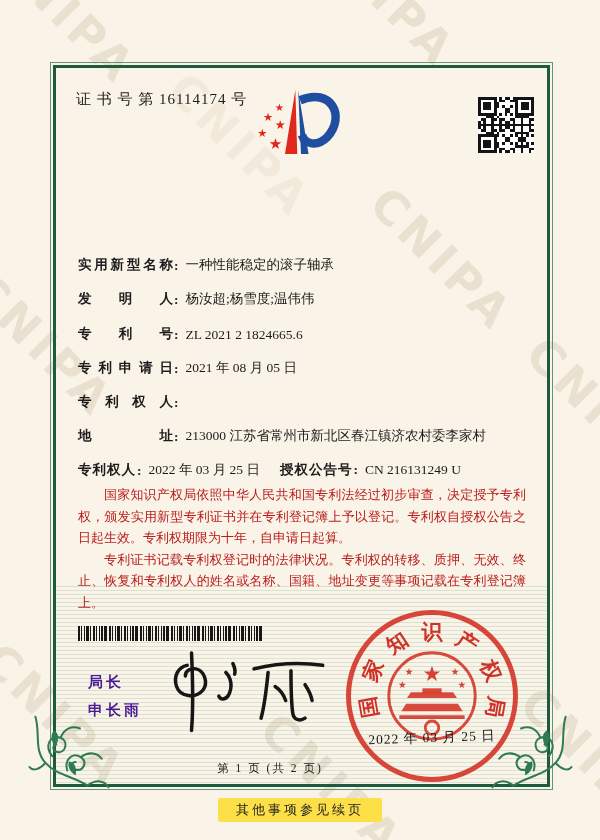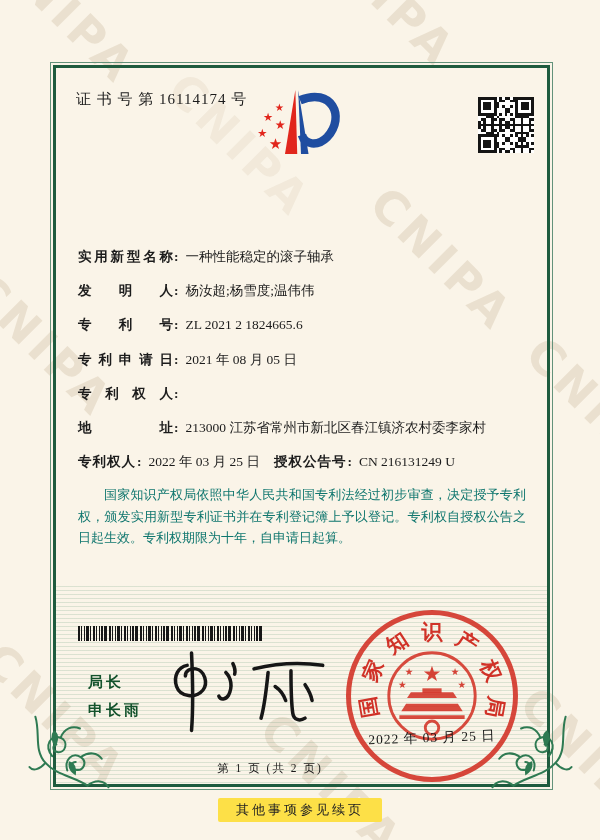--- a/index.html
+++ b/index.html
@@ -29,39 +29,39 @@
   .frame-inner{position:absolute;inset:2px;border:3px solid #1e5b3e;}
   .content{position:absolute;z-index:3;inset:0;}
   .cert-no{position:absolute;left:76px;top:90px;font-size:15px;letter-spacing:1px;}
   .logo{position:absolute;left:252px;top:88px;}
   .qr{position:absolute;left:478px;top:97px;}
   .title{
     position:absolute;left:0;top:166px;width:600px;text-align:center;
     font-size:35px;font-weight:700;letter-spacing:7px;text-indent:7px;color:#141414;
   }
   .fields{position:absolute;left:78px;top:240px;width:452px;}
-  .frow{height:34.2px;display:flex;align-items:center;font-size:13.5px;}
+  .frow{height:34.2px;display:flex;align-items:flex-end;font-size:13.5px;}
   .flabel{
     display:inline-block;width:95px;flex:none;
     text-align:justify;text-align-last:justify;font-weight:600;
   }
   .colon{margin:0 7px 0 1px;font-weight:600;}
   .fvalue{white-space:nowrap;}
-  .pair2{margin-left:14px;display:flex;align-items:center;}
+  .pair2{margin-left:20px;display:flex;align-items:center;}
   .pair2 .flabel{width:auto;letter-spacing:1px;}
   .paras{
     position:absolute;left:78px;top:484px;width:448px;
-    font-size:13px;line-height:21.5px;text-align:justify;color:#0f766e;
+    font-size:13px;line-height:21.5px;text-align:justify;color:#b91c1c;
   }
   .paras p{margin:0;text-indent:2em;}
   .barcode{position:absolute;left:78px;top:626px;}
   .signer{
     position:absolute;left:88px;top:668px;z-index:4;
     font-family:"Liberation Sans","DejaVu Sans",sans-serif;
-    font-size:15px;font-weight:700;line-height:28px;letter-spacing:3px;color:#14532d;
+    font-size:15px;font-weight:700;line-height:28px;letter-spacing:3px;color:#4c1d95;
   }
   .signature{position:absolute;left:158px;top:646px;z-index:4;}
   .seal{position:absolute;left:346px;top:610px;width:172px;height:172px;z-index:4;}
   .seal-ring{
     position:absolute;inset:0;border:5px solid rgba(208,40,28,0.85);
     border-radius:50%;
   }
   .ring-char{
     position:absolute;left:50%;top:50%;
     font-size:21px;font-weight:700;color:rgba(205,33,23,0.92);
@@ -429,20 +429,21 @@
       <span class="pair2">
         <span class="flabel">授权公告号</span>
           <span class="colon">:</span>
         <span class="fvalue">CN 216131249 U</span>
       </span>
     </div>
   </div>
 
   <div class="paras">
     <p>国家知识产权局依照中华人民共和国专利法经过初步审查，决定授予专利权，颁发实用新型专利证书并在专利登记簿上予以登记。专利权自授权公告之日起生效。专利权期限为十年，自申请日起算。</p>
+    <p>专利证书记载专利权登记时的法律状况。专利权的转移、质押、无效、终止、恢复和专利权人的姓名或名称、国籍、地址变更等事项记载在专利登记簿上。</p>
   </div>
 
   <svg id="barcode" class="barcode" width="186" height="15">
       <g fill="#161616">
         <rect x="0" y="0" width="2" height="15"></rect>
         <rect x="3" y="0" width="1" height="15"></rect>
         <rect x="6" y="0" width="1" height="15"></rect>
         <rect x="8" y="0" width="3" height="15"></rect>
         <rect x="12" y="0" width="1" height="15"></rect>
         <rect x="15" y="0" width="2" height="15"></rect>

